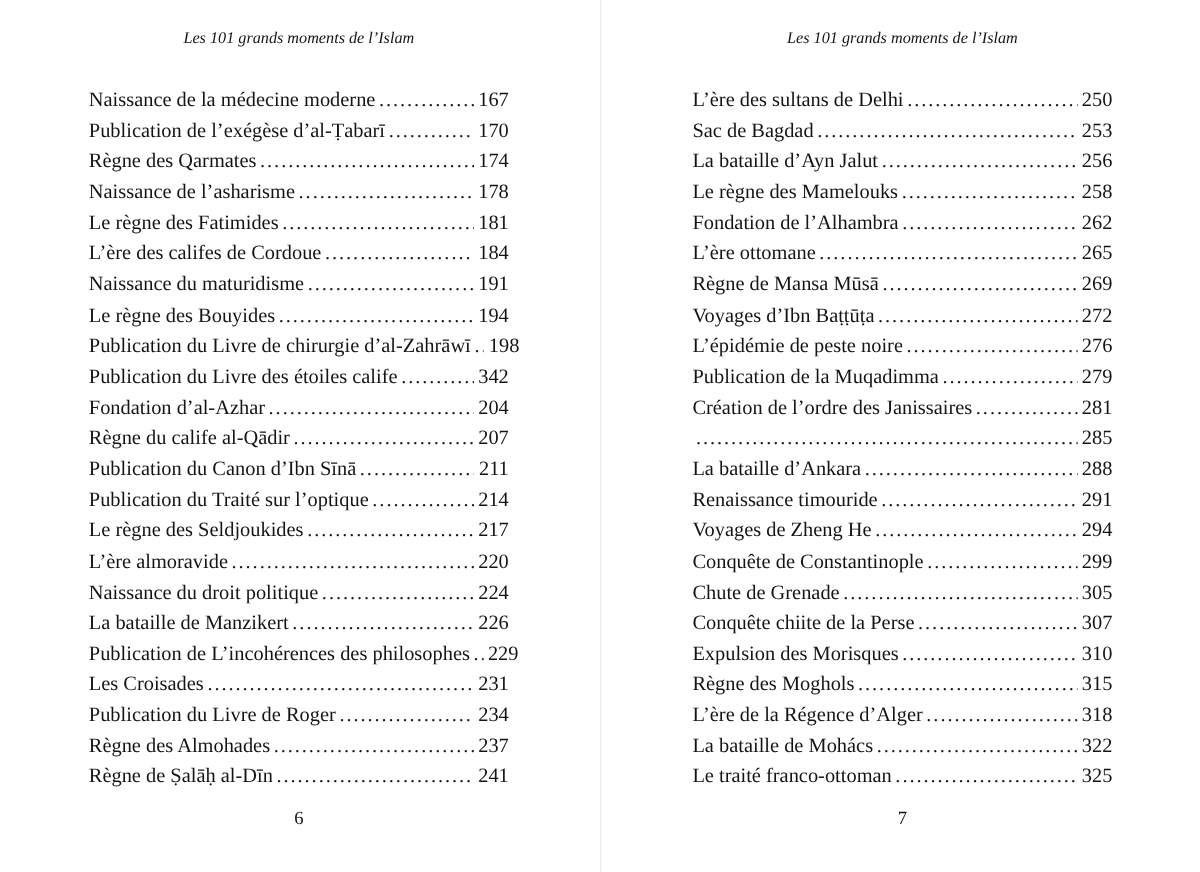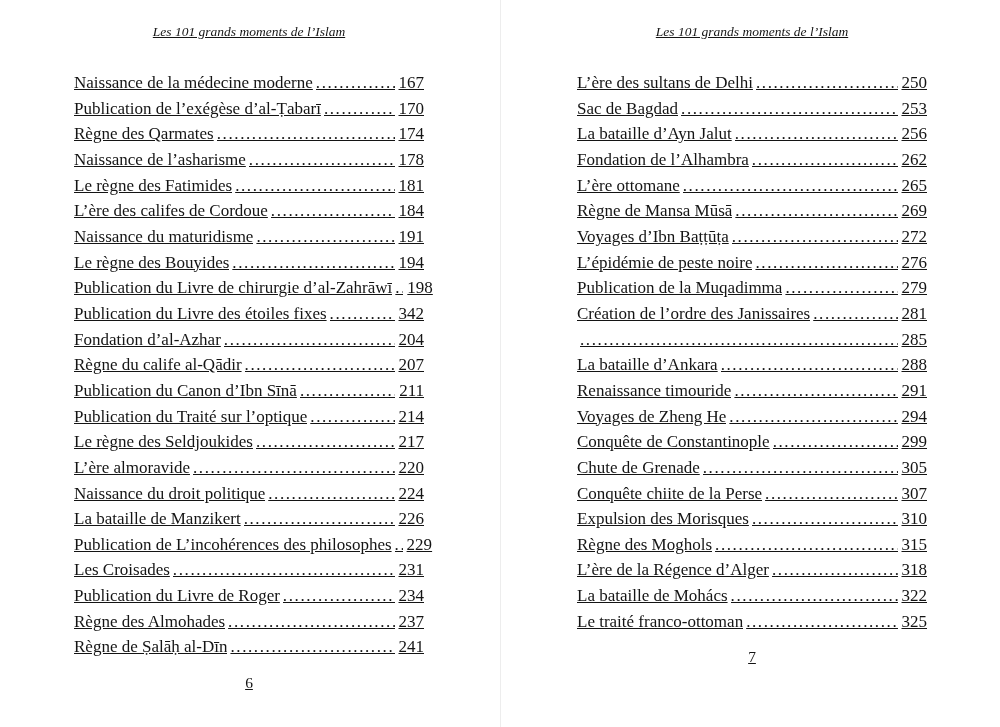--- a/index.html
+++ b/index.html
@@ -9,21 +9,20 @@
   }
   .spread {
     position: relative;
     width: 1000px;
     height: 727px;
     background: #ffffff;
     display: flex;
     font-family: "Liberation Serif", "DejaVu Serif", serif;
     color: #141414;
     overflow: hidden;
-    text-decoration: underline;
   }
   .page {
     box-sizing: border-box;
     width: 500px;
     height: 727px;
     padding-top: 23px;
   }
   .page-left  { padding-left: 74px; padding-right: 76px; }
   .page-right { padding-left: 77px; padding-right: 73px; }
   .page-divider {
@@ -132,21 +131,21 @@
     <span class="toc-page">194</span>
   </div>
 
   <div class="toc-row">
     <span class="toc-title">Publication du Livre de chirurgie d’al-Zahrāwī</span>
     <span class="toc-dots"></span>
     <span class="toc-page">198</span>
   </div>
 
   <div class="toc-row">
-    <span class="toc-title">Publication du Livre des étoiles fixes</span>
+    <span class="toc-title">Publication du Livre des étoiles calife</span>
     <span class="toc-dots"></span>
     <span class="toc-page">342</span>
   </div>
 
   <div class="toc-row">
     <span class="toc-title">Fondation d’al-Azhar</span>
     <span class="toc-dots"></span>
     <span class="toc-page">204</span>
   </div>
 
@@ -241,20 +240,25 @@
     <span class="toc-dots"></span>
     <span class="toc-page">253</span>
   </div>
 
   <div class="toc-row">
     <span class="toc-title">La bataille d’Ayn Jalut</span>
     <span class="toc-dots"></span>
     <span class="toc-page">256</span>
   </div>
 
+  <div class="toc-row">
+    <span class="toc-title">Le règne des Mamelouks</span>
+    <span class="toc-dots"></span>
+    <span class="toc-page">258</span>
+  </div>
 
   <div class="toc-row">
     <span class="toc-title">Fondation de l’Alhambra</span>
     <span class="toc-dots"></span>
     <span class="toc-page">262</span>
   </div>
 
   <div class="toc-row">
     <span class="toc-title">L’ère ottomane</span>
     <span class="toc-dots"></span>

